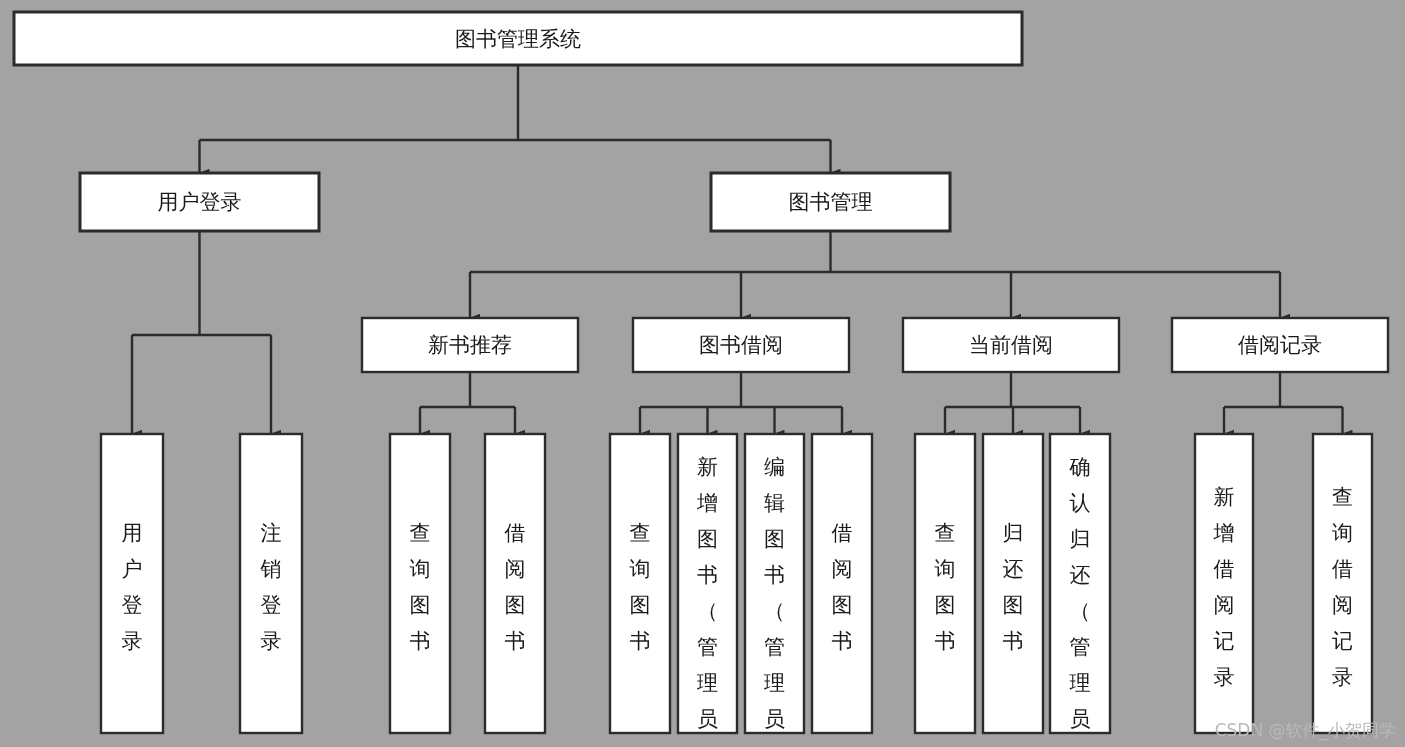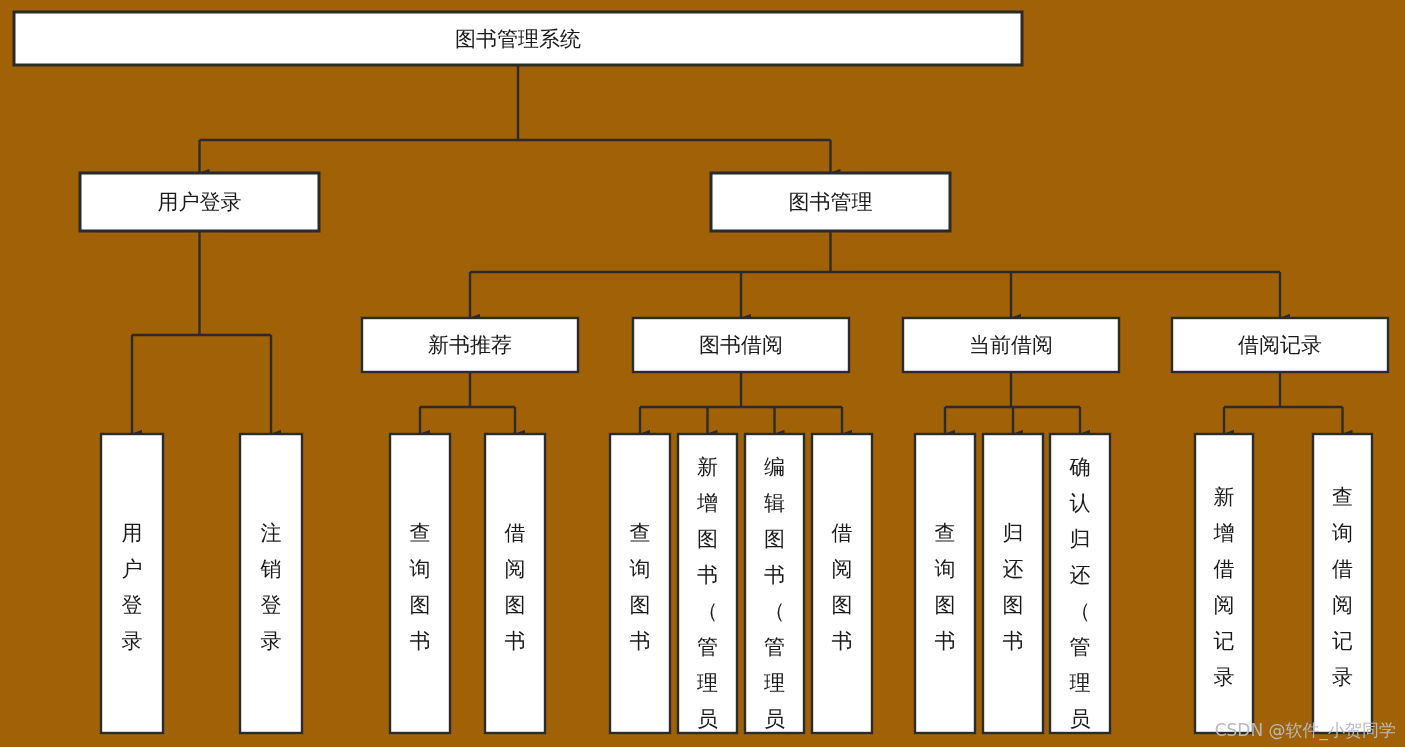--- a/index.html
+++ b/index.html
@@ -11,21 +11,21 @@
   body {
     width: 1405px;
     height: 747px;
     overflow: hidden;
     font-family: "DejaVu Sans", "Liberation Sans", sans-serif;
   }
   #diagram-root {
     position: relative;
     width: 1405px;
     height: 747px;
-    background: #a16207;
+    background: #a3a3a3;
   }
   svg#diagram-svg {
     position: absolute;
     left: 0;
     top: 0;
     width: 1405px;
     height: 747px;
     display: block;
   }
   .node-box {

